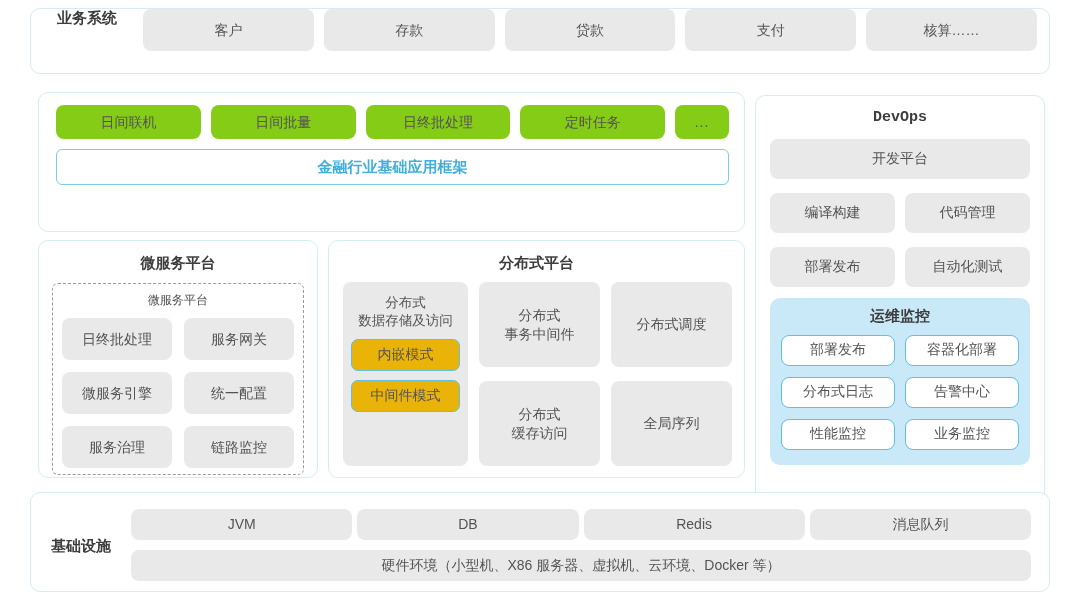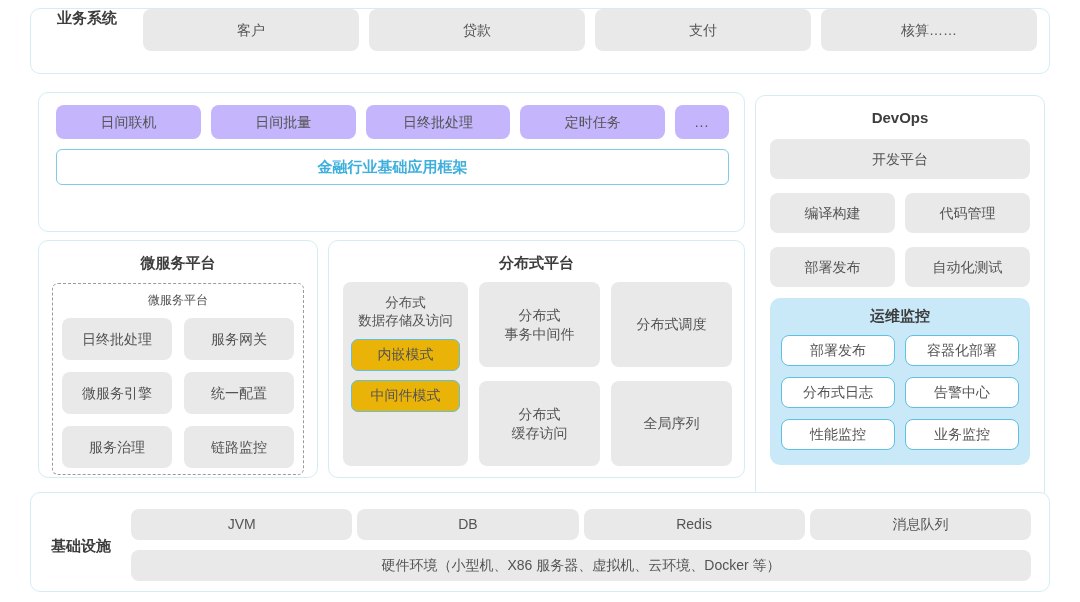--- a/index.html
+++ b/index.html
@@ -30,21 +30,21 @@
     border-radius: 8px;
     display: flex;
     align-items: center;
     justify-content: center;
     font-size: 14px;
     color: #545454;
     text-align: center;
     white-space: pre-line;
     line-height: 1.3;
   }
-  .box.blue { background: #c4b5fd; }
+  .box.blue { background: #84cc16; }
   .box.outlined {
     background: #ffffff;
     border: 1px solid #5fc0e2;
     border-radius: 7px;
   }
   
   .top-bar {
     left: 30px; top: 8px; width: 1020px; height: 66px;
     display: flex; align-items: flex-start;
   }
@@ -127,21 +127,21 @@
     height: 32px;
     margin-top: 9px;
     background: #eab308;
     border: 1px solid #5fc0e2;
     border-radius: 7px;
     display: flex; align-items: center; justify-content: center;
     font-size: 14px;
     color: #545454;
   }
   
-  .devops { left: 755px; top: 95px; width: 290px; height: 469px; }
+  .devops { left: 755px; top: 95px; width: 290px; height: 469px; font-family: Liberation Mono, monospace; }
   .dv-platform { margin: 13px 14px 0 14px; height: 40px; }
   .dv-grid {
     display: grid;
     grid-template-columns: 1fr 1fr;
     column-gap: 10px;
     row-gap: 14px;
     margin: 14px 14px 0 14px;
   }
   .dv-grid .box { height: 40px; }
   .monitor {
@@ -184,20 +184,21 @@
 </style>
 </head>
 <body>
 
 <div class="canvas">
 
   <section class="panel top-bar">
     <div class="side-label">业务系统</div>
     <div class="top-row">
       <div class="box">客户</div>
+      <div class="box">存款</div>
       <div class="box">贷款</div>
       <div class="box">支付</div>
       <div class="box">核算……</div>
     </div>
   </section>
 
   <section class="panel app-framework">
     <div class="af-row">
       <div class="box blue">日间联机</div>
       <div class="box blue">日间批量</div>

